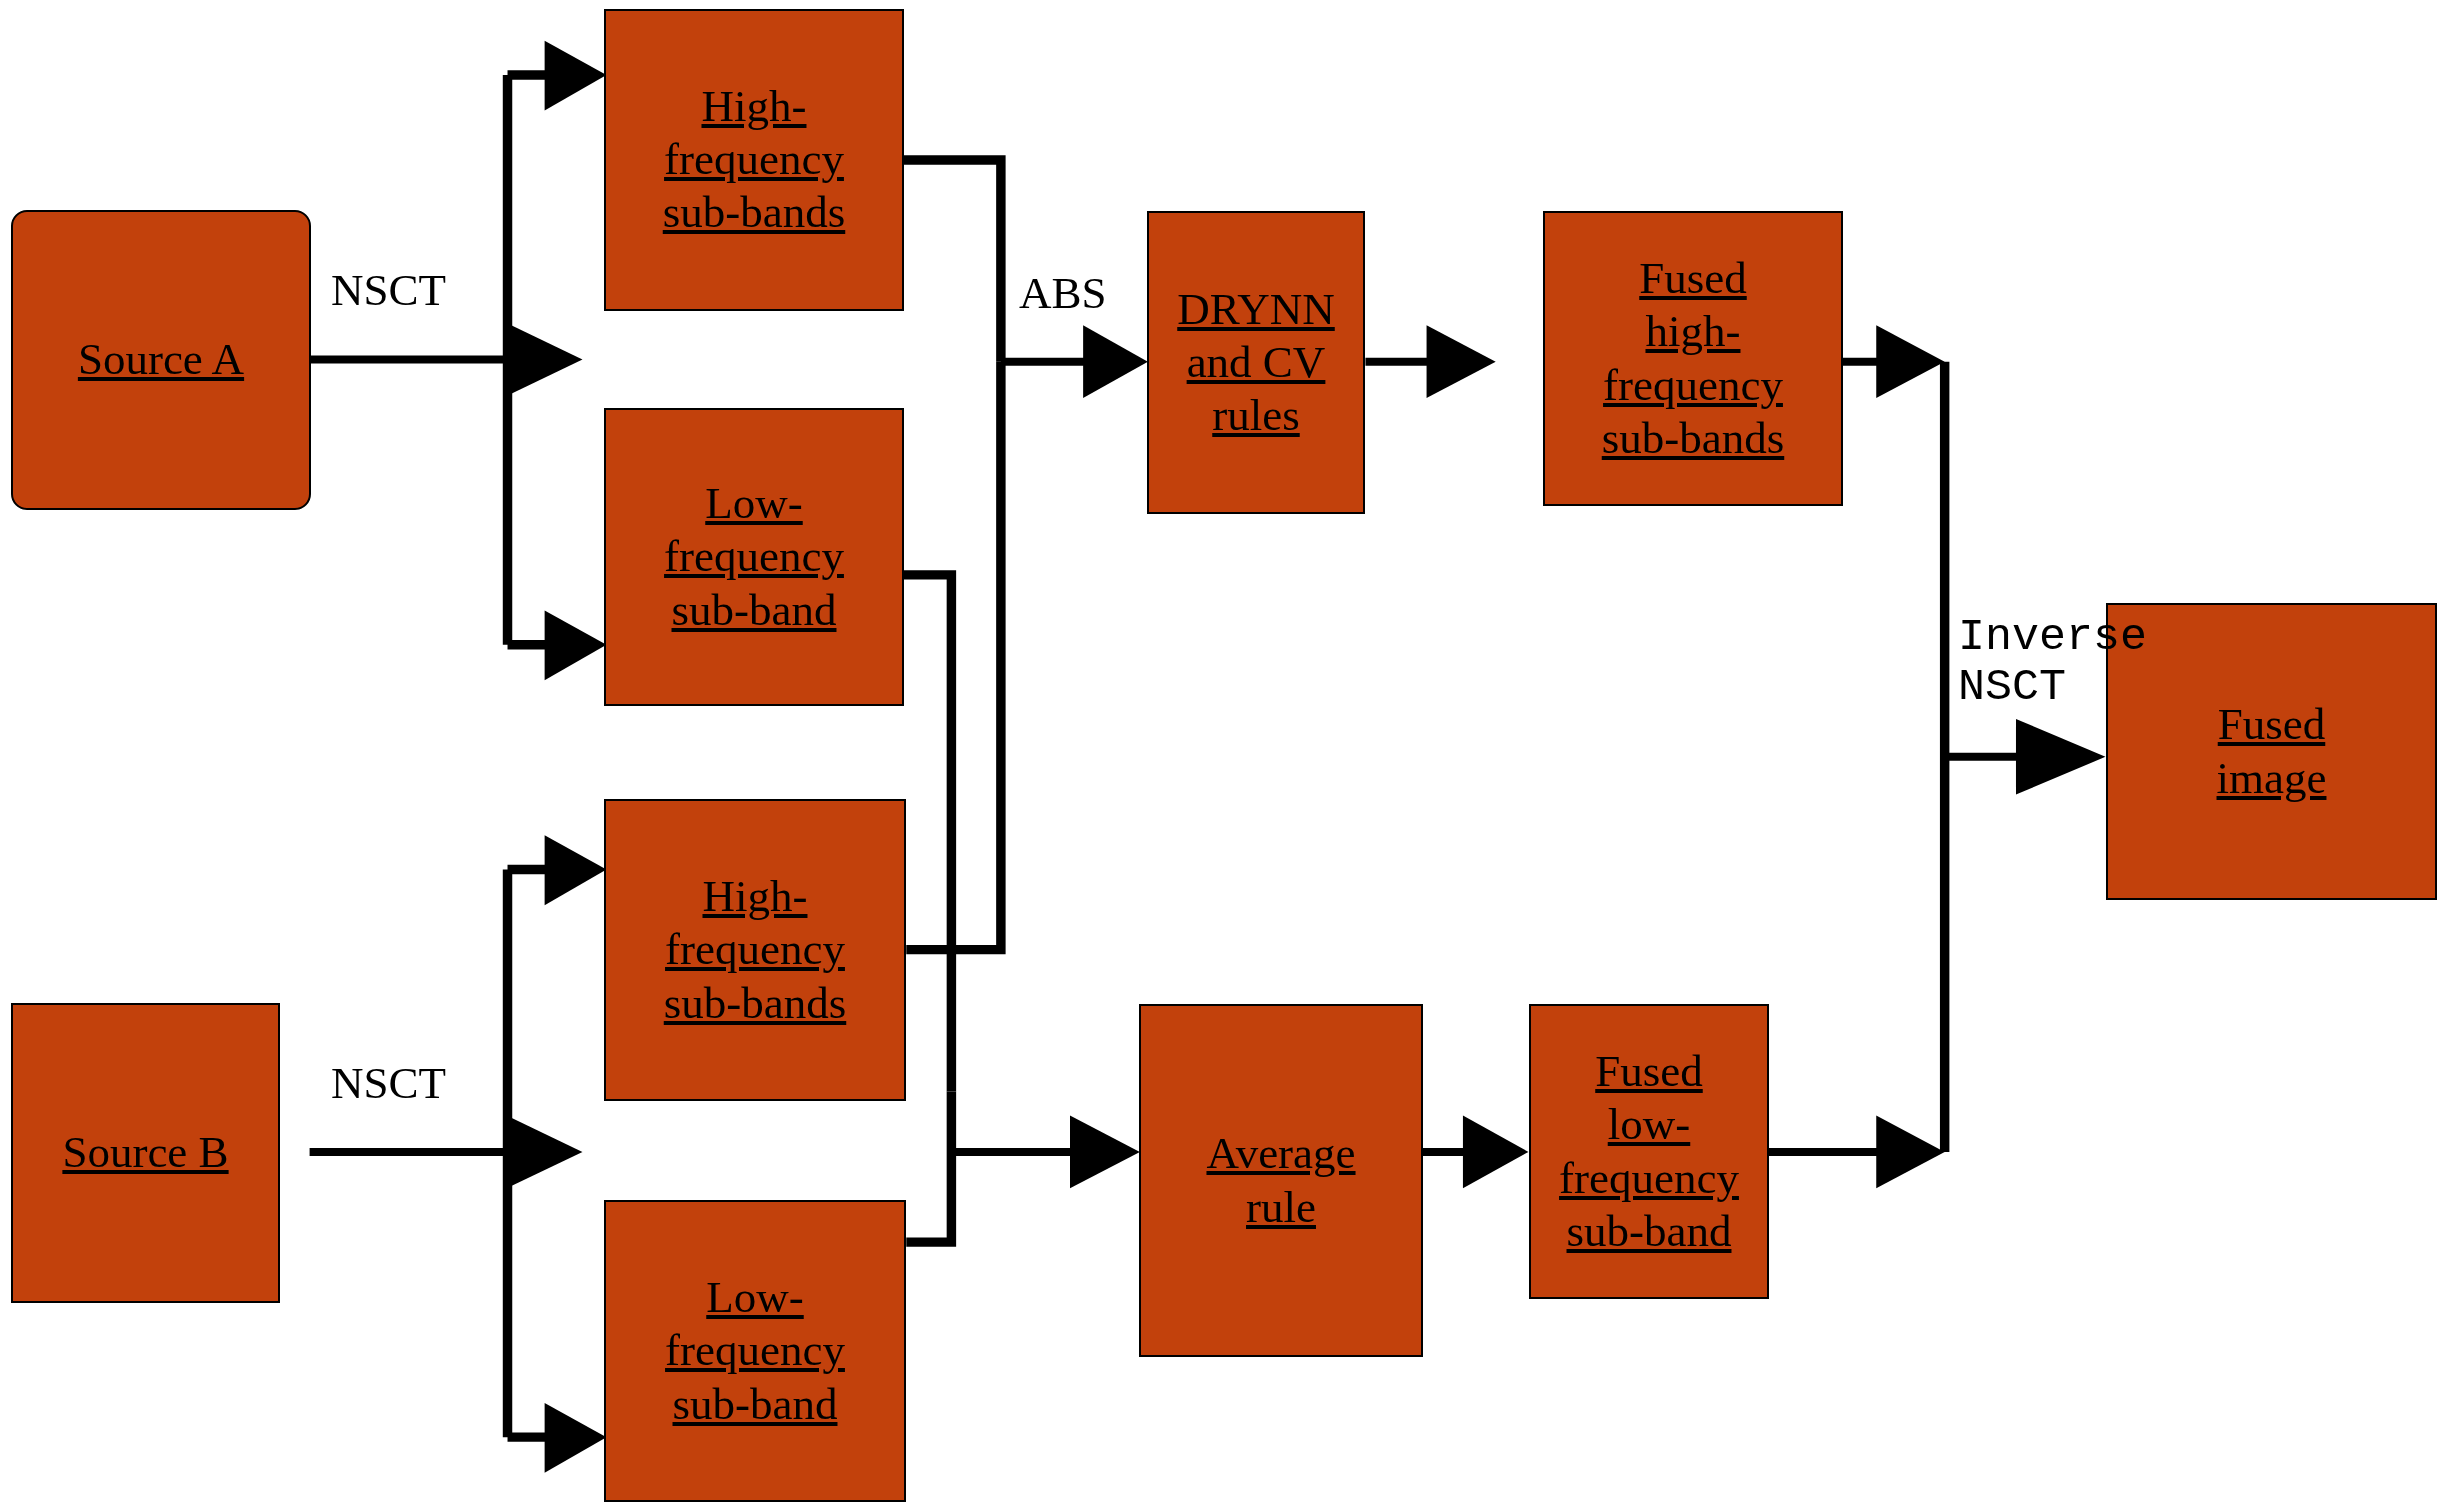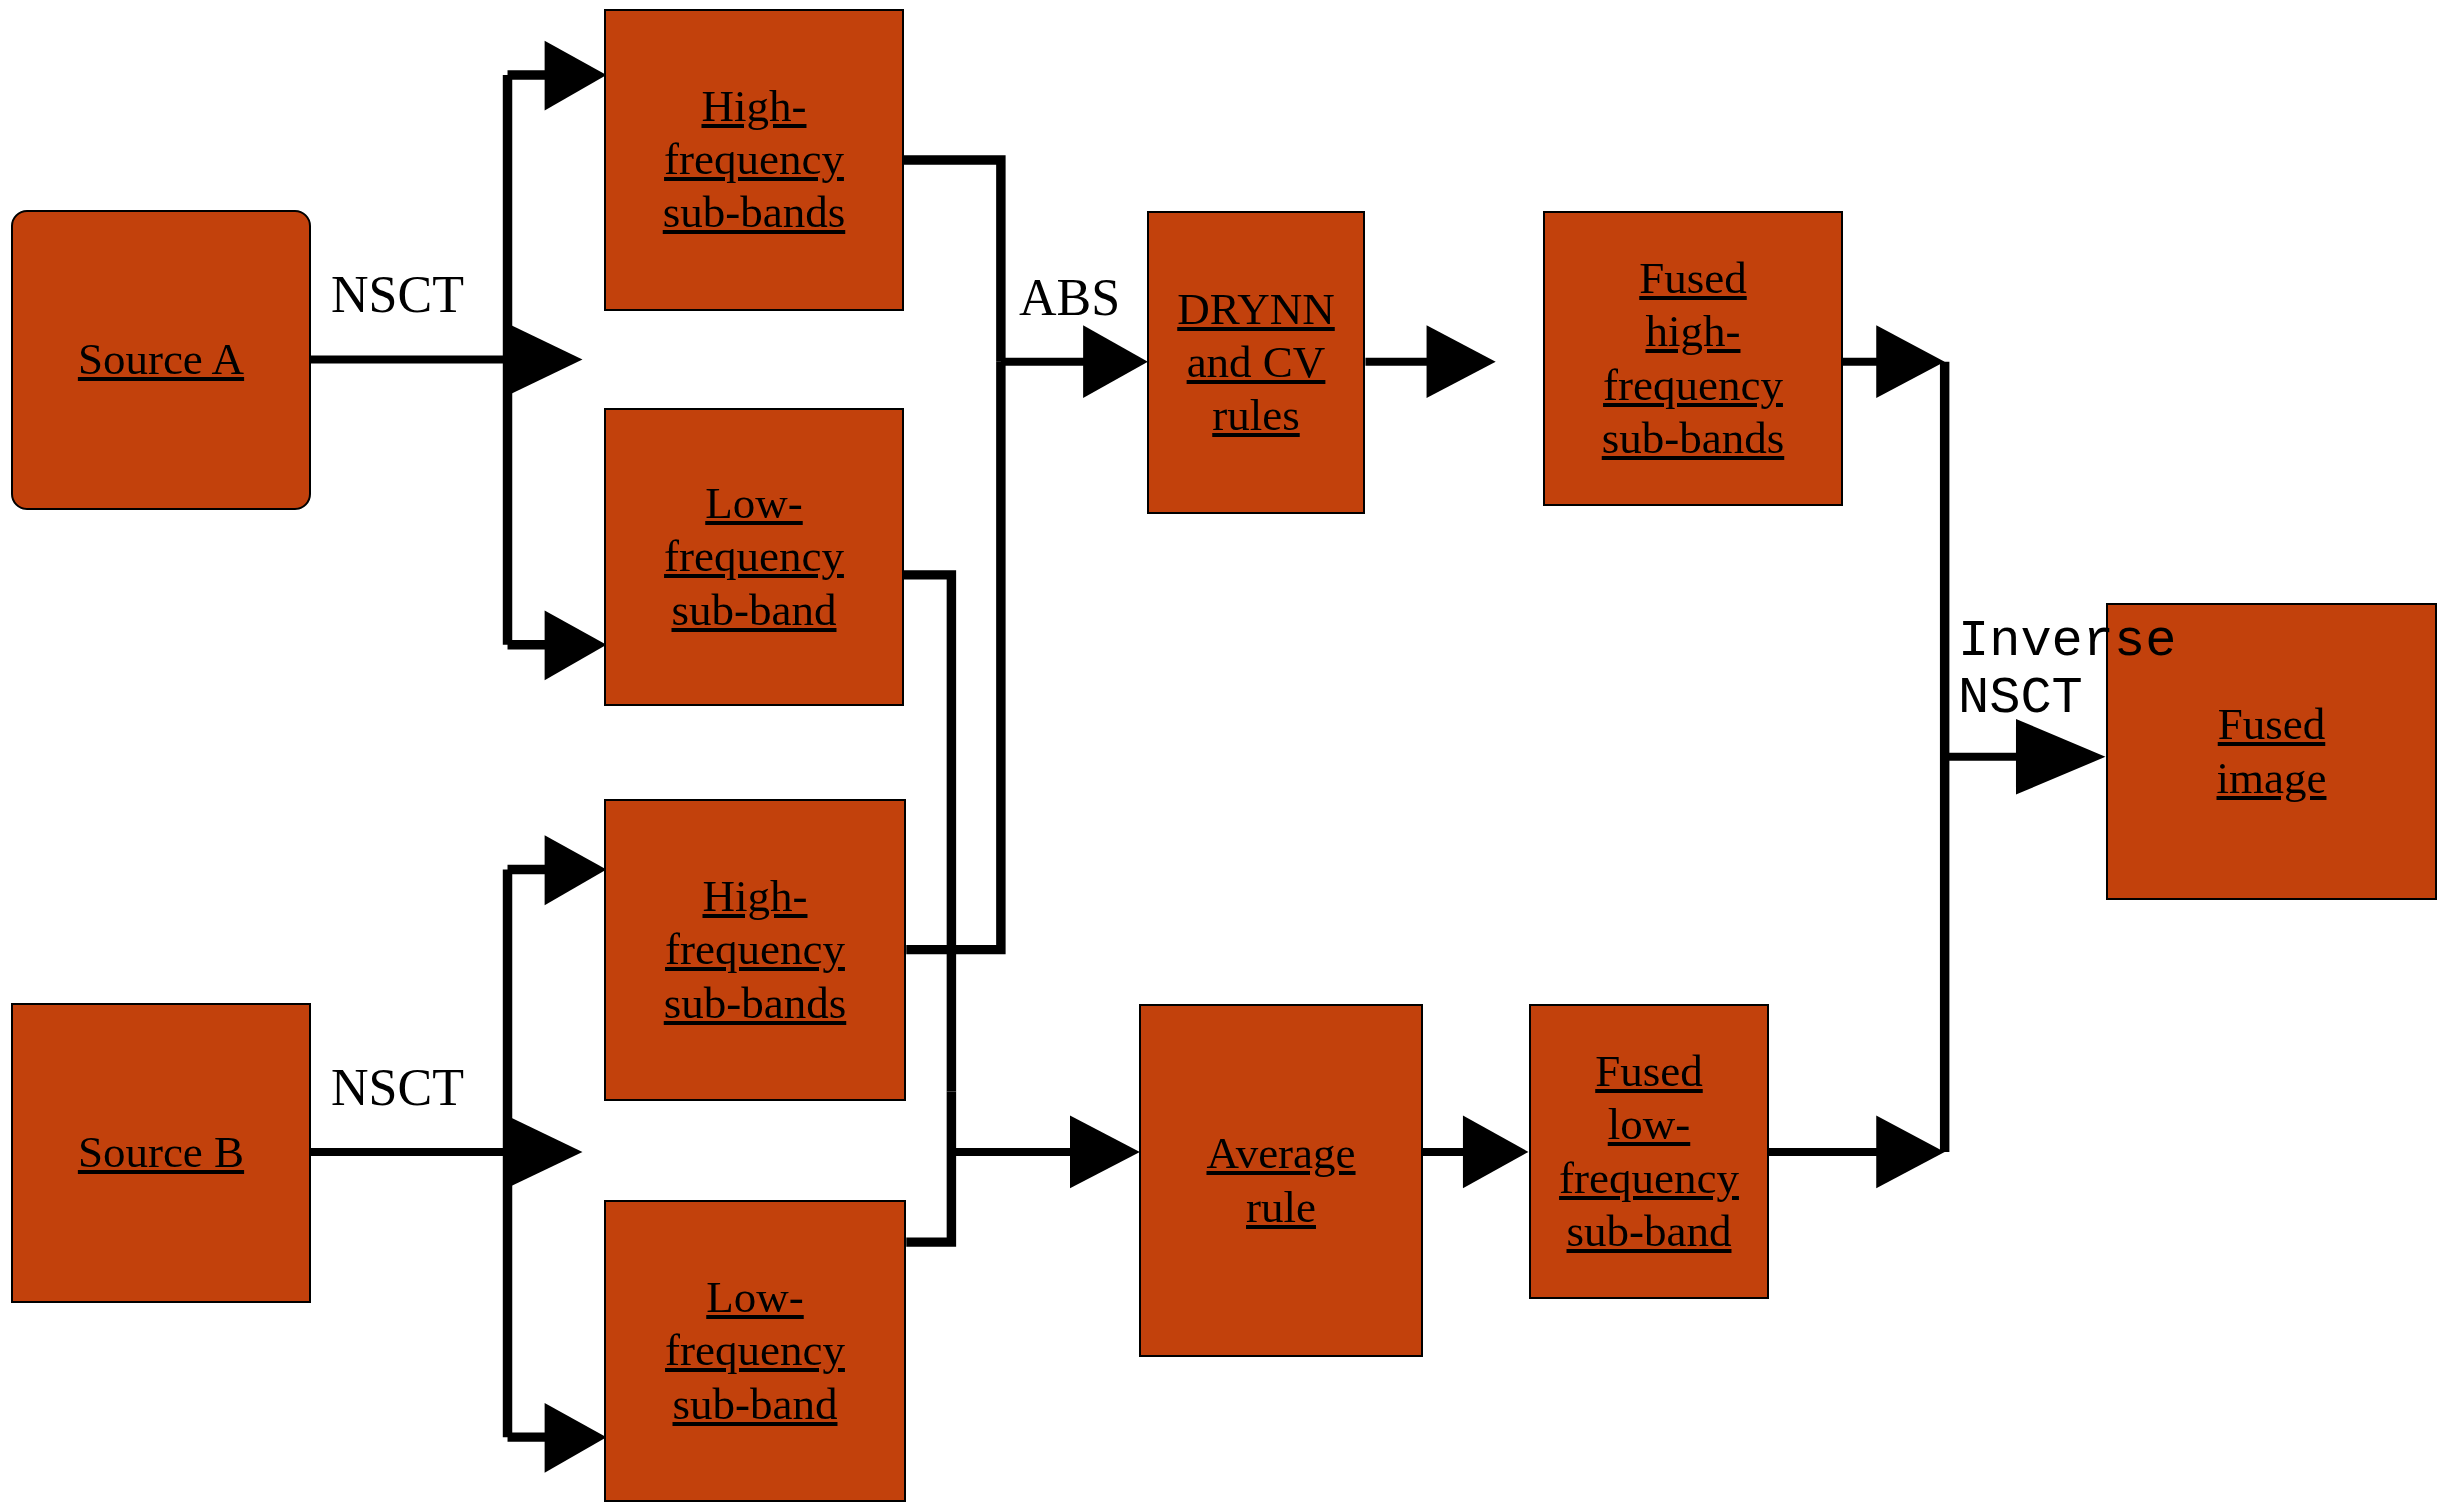--- a/index.html
+++ b/index.html
@@ -22,21 +22,21 @@
     color:#000000;
     line-height:1.18;
     font-size:45px;
     white-space:pre-line;
     z-index:3;
     text-decoration:underline;
   }
   .edge-label{
     position:absolute;
     color:#000000;
-    font-size:52px;
+    font-size:45px;
     line-height:1.10;
     white-space:pre-line;
     text-align:left;
     z-index:5;
   }
   svg.wires{
     position:absolute;
     left:0;top:0;
     width:2450px;height:1507px;
     z-index:1;
@@ -113,21 +113,21 @@
   <div class="node" style="left:11px;top:210px;width:300px;height:300px;border-radius:16px;">Source A</div>
 
   <div class="node" style="left:604px;top:8.7px;width:300px;height:302px;">High-
 frequency
 sub-bands</div>
 
   <div class="node" style="left:604px;top:408px;width:300px;height:298px;">Low-
 frequency
 sub-band</div>
 
-  <div class="node" style="left:11px;top:1003px;width:300px;height:300px;">Source B</div>
+  <div class="node" style="left:11px;top:1003px;width:269px;height:300px;">Source B</div>
 
   <div class="node" style="left:604px;top:799px;width:302px;height:302px;">High-
 frequency
 sub-bands</div>
 
   <div class="node" style="left:604px;top:1200px;width:302px;height:302px;">Low-
 frequency
 sub-band</div>
 
   <div class="node" style="left:1147px;top:211px;width:218px;height:303px;">DRYNN

